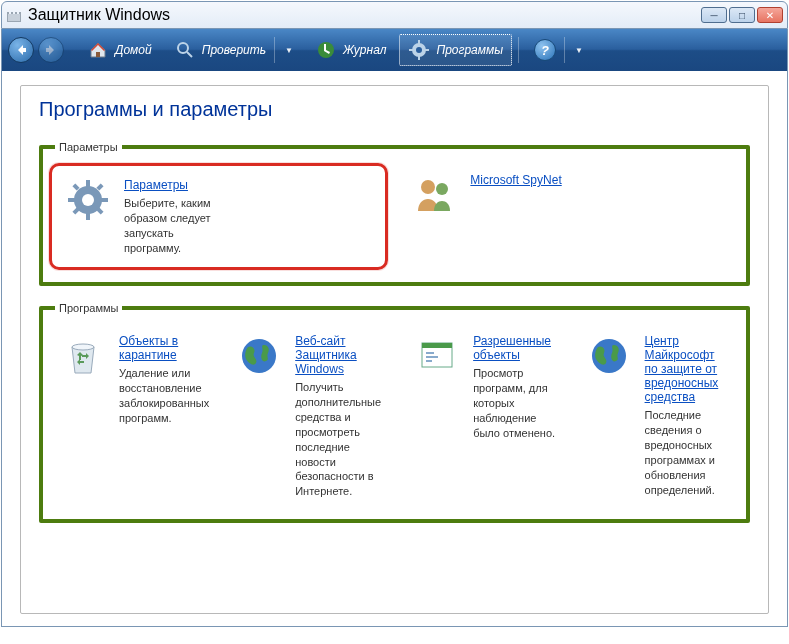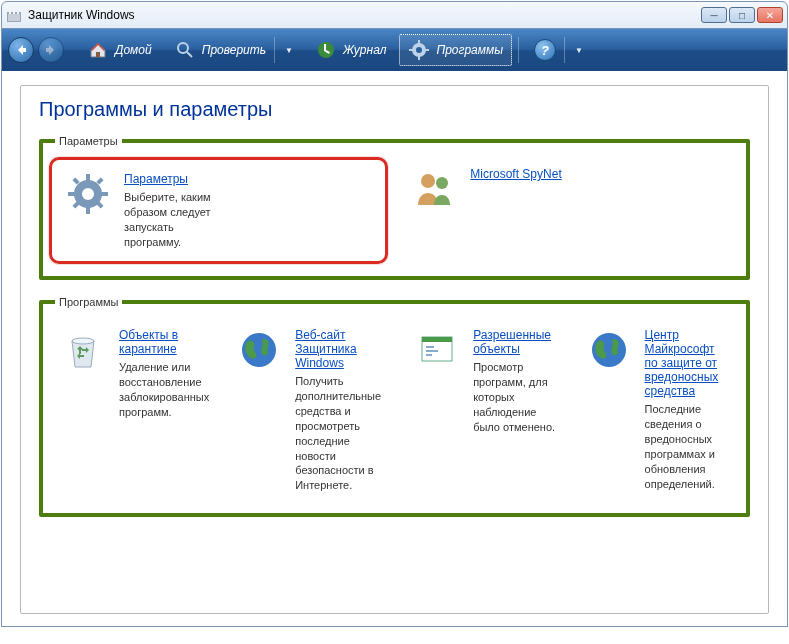--- a/index.html
+++ b/index.html
@@ -1,35 +1,35 @@
 <!DOCTYPE html>
 <html><head>
 <meta charset="utf-8">
 <style>
 * { box-sizing: border-box; margin: 0; padding: 0; }
 body { font-family: "Segoe UI", Tahoma, sans-serif; font-size: 11px; background: #fff; }
 .window { width: 789px; height: 644px; border: 1px solid transparent; position: relative; }
 .titlebar { height: 28px; background: linear-gradient(#f5f8fd,#e3ecf7); border: 1px solid #7a96b4; border-top-left-radius: 6px; border-top-right-radius: 6px; display: flex; align-items: center; padding: 0 4px; }
 .titlebar .castle { width: 16px; height: 16px; margin-right: 6px; display: inline-flex; align-items: center; justify-content: center; }
-.titlebar .title { font-size: 12px; color: #000; flex: 1; }
+.titlebar .title { font-size: 16px; color: #000; flex: 1; }
 .winbtns { display: flex; gap: 2px; }
 .winbtn { width: 26px; height: 16px; border: 1px solid #4f6d8f; border-radius: 3px; background: linear-gradient(#dce8f6,#bcd2ea); display: flex; align-items: center; justify-content: center; font-size: 10px; color: #2a3f57; cursor: default; }
 .winbtn.close { background: linear-gradient(#f5a69a,#e77462); border-color: #b04030; color: #fff; }
 .toolbar { height: 42px; background: linear-gradient(#4a87c6,#2a5f9e 48%,#1d4d87 52%,#1a4780); border-left: 1px solid #7a96b4; border-right: 1px solid #7a96b4; display: flex; align-items: center; padding: 0 6px; gap: 4px; font-style: italic; }
 .navbtn { width: 26px; height: 26px; border-radius: 50%; background: radial-gradient(circle at 35% 30%,#7ab4e8,#2a6aaa); border: 1px solid #143a62; display: flex; align-items: center; justify-content: center; color: #fff; font-size: 13px; }
 .navbtn.disabled { opacity: .55; }
 .toolitem { display: flex; align-items: center; gap: 6px; padding: 4px 8px; color: #fff; font-size: 12px; border: 1px solid transparent; border-radius: 2px; }
 .toolitem .drop { font-size: 8px; margin-left: 2px; opacity: .9; }
 .toolitem.selected { border: 1px dotted #fff; background: rgba(255,255,255,.08); }
 .sep { width: 1px; height: 26px; background: rgba(255,255,255,.3); margin: 0 2px; }
 .tbicon { width: 22px; height: 22px; display: inline-flex; align-items: center; justify-content: center; }
 .subbar { background: linear-gradient(#2265a8,#1b5593); border-left: 1px solid #7a96b4; border-right: 1px solid #7a96b4; color: #fff; font-size: 12px; padding: 8px 10px; }
 .bodyarea { background: #fff; border: 1px solid #7a96b4; border-top: none; padding: 14px 18px 12px; height: 556px; }
 .panel { border: 1px solid #b8b8b8; border-radius: 2px; padding: 12px 18px 18px; height: 100%; }
-.panel h1 { font-size: 20px; font-weight: 400; color: #003399; margin-bottom: 14px; }
+.panel h1 { font-size: 20px; font-weight: 400; color: #003399; margin-bottom: 20px; }
 fieldset { border: 4px solid #4d7c0f; border-radius: 2px; padding: 14px 12px 16px; margin-bottom: 16px; }
 legend { font-size: 11px; color: #333; padding: 0 4px; }
 .grid { display: flex; gap: 24px; }
 .card { display: flex; gap: 12px; width: 50%; padding: 4px; }
 .card .iconbox { width: 48px; height: 48px; flex-shrink: 0; display: flex; align-items: center; justify-content: center; }
 .card .text { flex: 1; padding-top: 2px; }
 .card a { color: #0a4fc2; text-decoration: underline; font-size: 12px; display: inline-block; margin-bottom: 4px; }
 .card .desc { font-size: 11px; color: #333; line-height: 1.35; }
 .highlight-wrap { border: 3px solid #d92b22; border-radius: 10px; padding: 6px 8px 8px; box-shadow: 0 0 0 1px rgba(217,43,34,.15); margin: -4px -6px; }
 .stack .card { width: 100%; }

